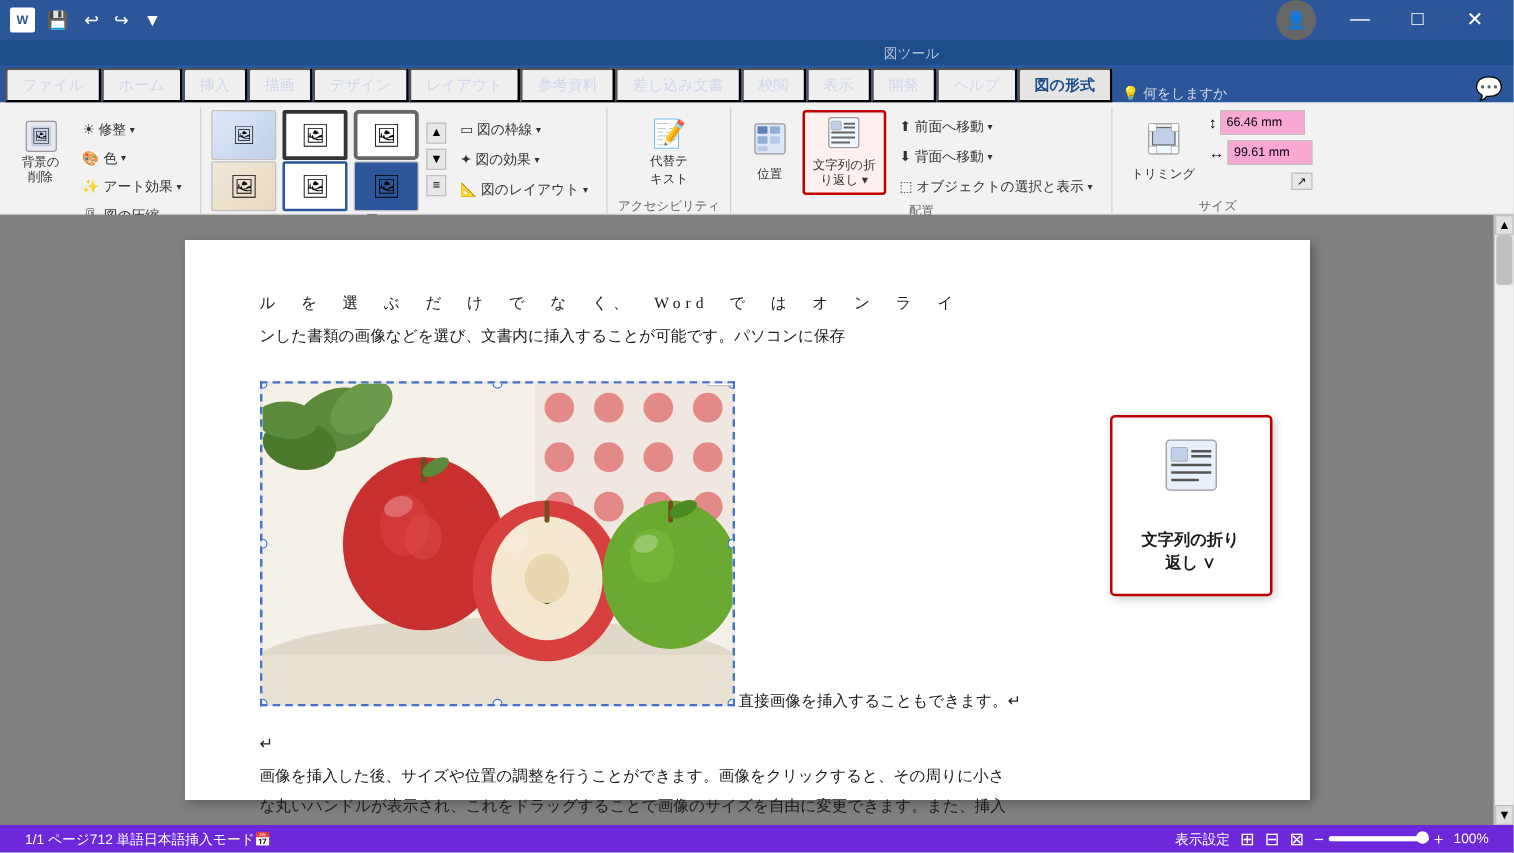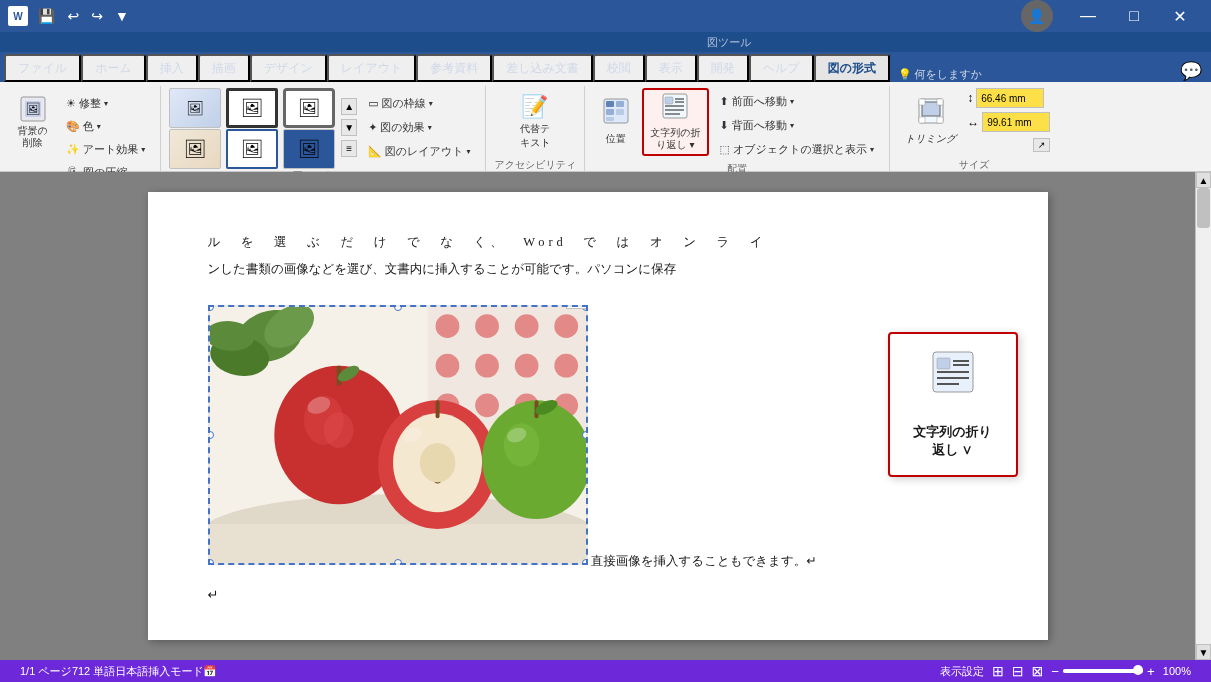--- a/index.html
+++ b/index.html
@@ -143,21 +143,21 @@
       align-items: center;
       gap: 3px;
       font-size: 10px;
     }
     .size-input {
       width: 68px;
       height: 20px;
       border: 1px solid #c0c0c0;
       font-size: 10px;
       padding: 1px 4px;
-      background: #fde047;
+      background: #f9a8d4;
     }
 
     
     .doc-area {
       display: flex;
       height: calc(682px - 32px - 20px - 30px - 90px - 22px);
       background: #808080;
     }
     .doc-scroll {
       flex: 1;
@@ -521,21 +521,21 @@
         <div style="font-size:22px;">
           <svg width="26" height="26" viewBox="0 0 26 26">
             <rect x="1" y="1" width="24" height="24" rx="2" fill="#f0f8ff" stroke="#999" stroke-width="1"></rect>
             <rect x="4" y="4" width="18" height="14" fill="#c0d0e8" stroke="#666" stroke-width="1"></rect>
             <rect x="1" y="1" width="6" height="6" fill="white" stroke="#999" stroke-width="0.5"></rect>
             <rect x="19" y="1" width="6" height="6" fill="white" stroke="#999" stroke-width="0.5"></rect>
             <rect x="1" y="19" width="6" height="6" fill="white" stroke="#999" stroke-width="0.5"></rect>
             <rect x="19" y="19" width="6" height="6" fill="white" stroke="#999" stroke-width="0.5"></rect>
           </svg>
         </div>
-        <span style="font-size:10px;font-style:italic;">トリミング</span>
+        <span style="font-size:10px;">トリミング</span>
       </button>
       <div class="size-input-group">
         <div class="size-input-row">
           <span style="font-size:12px;">↕</span>
           <input class="size-input" type="text" value="66.46 mm" style="">
         </div>
         <div class="size-input-row">
           <span style="font-size:12px;">↔</span>
           <input class="size-input" type="text" value="99.61 mm" style="">
         </div>
@@ -640,20 +640,26 @@
             <div class="handle br"></div>
           </div>
 
           <div class="float-icon">⊞</div>
         </div>
       </div>
 
       
       <span style="font-size:12.5px;">直接画像を挿入することもできます。↵</span>
       <div>↵</div>
+      <div style="font-size:12.5px;line-height:1.9;margin-top:4px;">
+        <div>画像を挿入した後、サイズや位置の調整を行うことができます。画像をクリックすると、その周りに小さ</div>
+        <div>な丸いハンドルが表示され、これをドラッグすることで画像のサイズを自由に変更できます。また、挿入</div>
+        <div>した画像はそのままの配置では他の文章と重なったり、思った位置に来ないことがあるため、位置を細</div>
+
+      </div>
 
       
       <div class="popup-tooltip">
         <div style="font-size:36px;color:#2b579a;">
           <svg width="44" height="44" viewBox="0 0 44 44">
             <rect x="2" y="2" width="40" height="40" rx="3" fill="#e8f0fb" stroke="#999" stroke-width="1"></rect>
             <rect x="6" y="8" width="13" height="11" rx="1" fill="#c0d0e8" stroke="#999" stroke-width="0.5"></rect>
             <line x1="22" y1="11" x2="38" y2="11" stroke="#555" stroke-width="2"></line>
             <line x1="22" y1="15" x2="38" y2="15" stroke="#555" stroke-width="2"></line>
             <line x1="6" y1="22" x2="38" y2="22" stroke="#555" stroke-width="2"></line>

